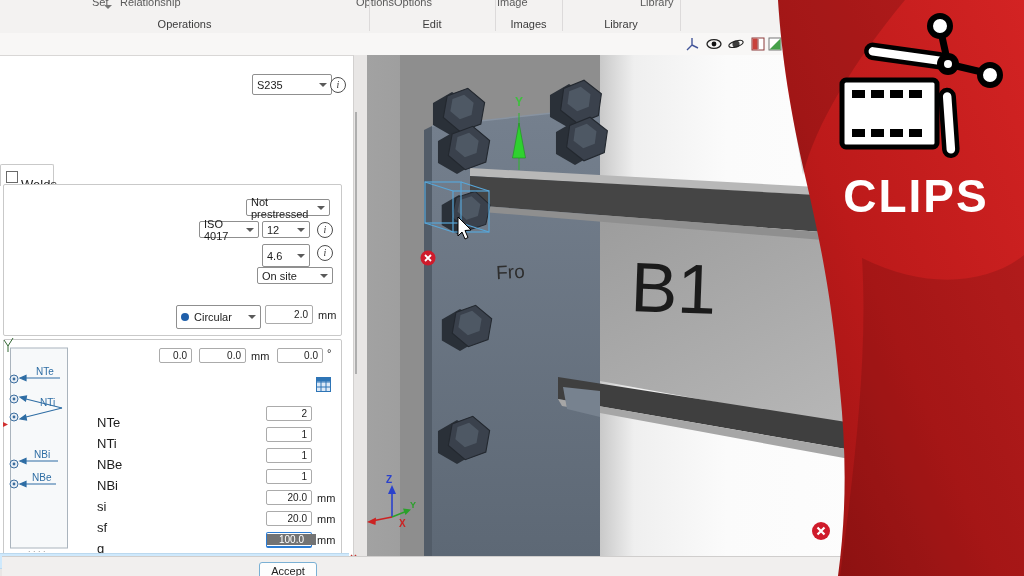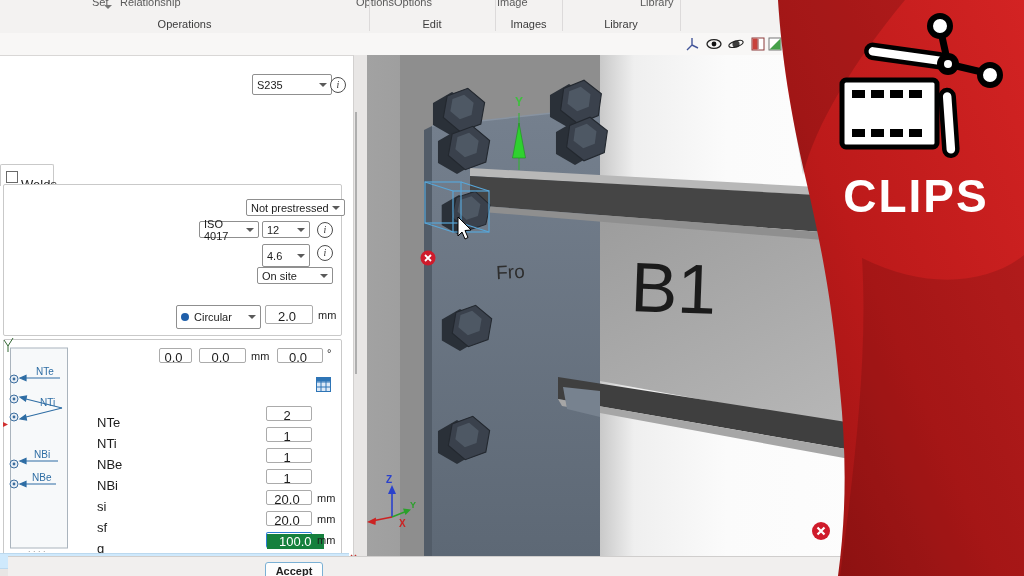--- a/index.html
+++ b/index.html
@@ -21,38 +21,38 @@
   
   #panel{left:0;top:55px;width:353px;height:501px;background:#fff;
          border-top:1px solid #d9d7d6;border-right:1px solid #d2d0cf;
          font-size:11px;color:#1c1c1c;}
   .grp{position:absolute;border:1px solid #c9c9c9;border-radius:2px;background:#fff;}
   .sel{position:absolute;background:#fff;border:1px solid #8f8f8f;border-radius:2px;
        display:flex;align-items:center;padding:0 4px;box-sizing:border-box;font-size:11px;}
   .sel .cv{margin-left:auto;width:0;height:0;border-left:4px solid transparent;
            border-right:4px solid transparent;border-top:4px solid #5a5a5a;}
   .num{position:absolute;background:#fff;border:1px solid #ababab;border-radius:2px;
-       box-sizing:border-box;text-align:center;padding:1px 4px 0 0;font-size:13px;}
+       box-sizing:border-box;text-align:right;padding:1px 4px 0 0;font-size:10px;}
   .lbl{position:absolute;font-size:13px;color:#1c1c1c;white-space:nowrap;margin-top:8px;}
   .unit{position:absolute;font-size:11px;color:#1c1c1c;}
   .info{position:absolute;width:14px;height:14px;border:1px solid #4d4d4d;border-radius:50%;
         text-align:center;line-height:13px;font-size:10px;font-family:"Liberation Serif",serif;
         font-style:italic;color:#333;background:#fff;}
   .cbx{position:absolute;width:10px;height:10px;border:1px solid #6a6a6a;background:#fff;}
   #weldstab{position:absolute;left:0;top:108px;width:52px;height:21px;background:#fff;
             border:1px solid #c9c9c9;border-bottom:none;border-radius:2px 2px 0 0;}
   #selrow{position:absolute;left:0;top:497px;width:349px;height:14px;background:#cfe9fc;
           border-top:1px solid #bcd9ef;border-bottom:1px solid #bcd9ef;}
   #rowclose{position:absolute;left:350px;top:495px;color:#c43b36;font-size:12px;font-weight:bold;}
-  .gsel{background:#15803d;color:#fff;padding:0 12px;}
+  .gsel{background:#737373;color:#fff;padding:0 12px;}
   #gfield{border:1px solid #2b7cd3;border-bottom:2px solid #2b7cd3;}
   #scrollthumb{left:355px;top:112px;width:2px;height:262px;background:#aeaeae;}
   
-  #footer{left:8px;top:556px;width:1004px;height:20px;background:#f1efee;
-          border-top:1px solid #d0cecd;font-weight:bold;}
+  #footer{left:2px;top:556px;width:1004px;height:20px;background:#f1efee;
+          border-top:1px solid #d0cecd;}
   #accept{position:absolute;left:257px;top:5px;width:56px;height:18px;background:#fdfdfd;
           border:1px solid #7ab0d4;border-radius:3px;font-size:11px;color:#222;
           text-align:center;line-height:16px;}
   svg text{font-family:"Liberation Sans",sans-serif;}
 </style>
 </head>
 <body>
 
 <div id="app">
 
@@ -106,21 +106,21 @@
     </div>
     <div class="info" style="left:330px;top:21px">i</div>
 
     <div id="weldstab">
       <span class="cbx" style="left:5px;top:6px"></span>
       <span class="lbl" style="left:20px;top:4px">Welds</span>
     </div>
 
     <div class="grp" style="left:3px;top:128px;width:337px;height:150px"></div>
 
-    <div class="sel" style="left:246px;top:143px;width:99px;height:17px">
+    <div class="sel" style="left:246px;top:143px;width:84px;height:17px">
       <span>Not prestressed</span>
         <span class="cv"></span>
     </div>
 
     <div class="sel" style="left:199px;top:165px;width:60px;height:17px">
       <span>ISO 4017</span>
         <span class="cv"></span>
     </div>
     <div class="sel" style="left:262px;top:165px;width:48px;height:17px">
       <span>12</span>

